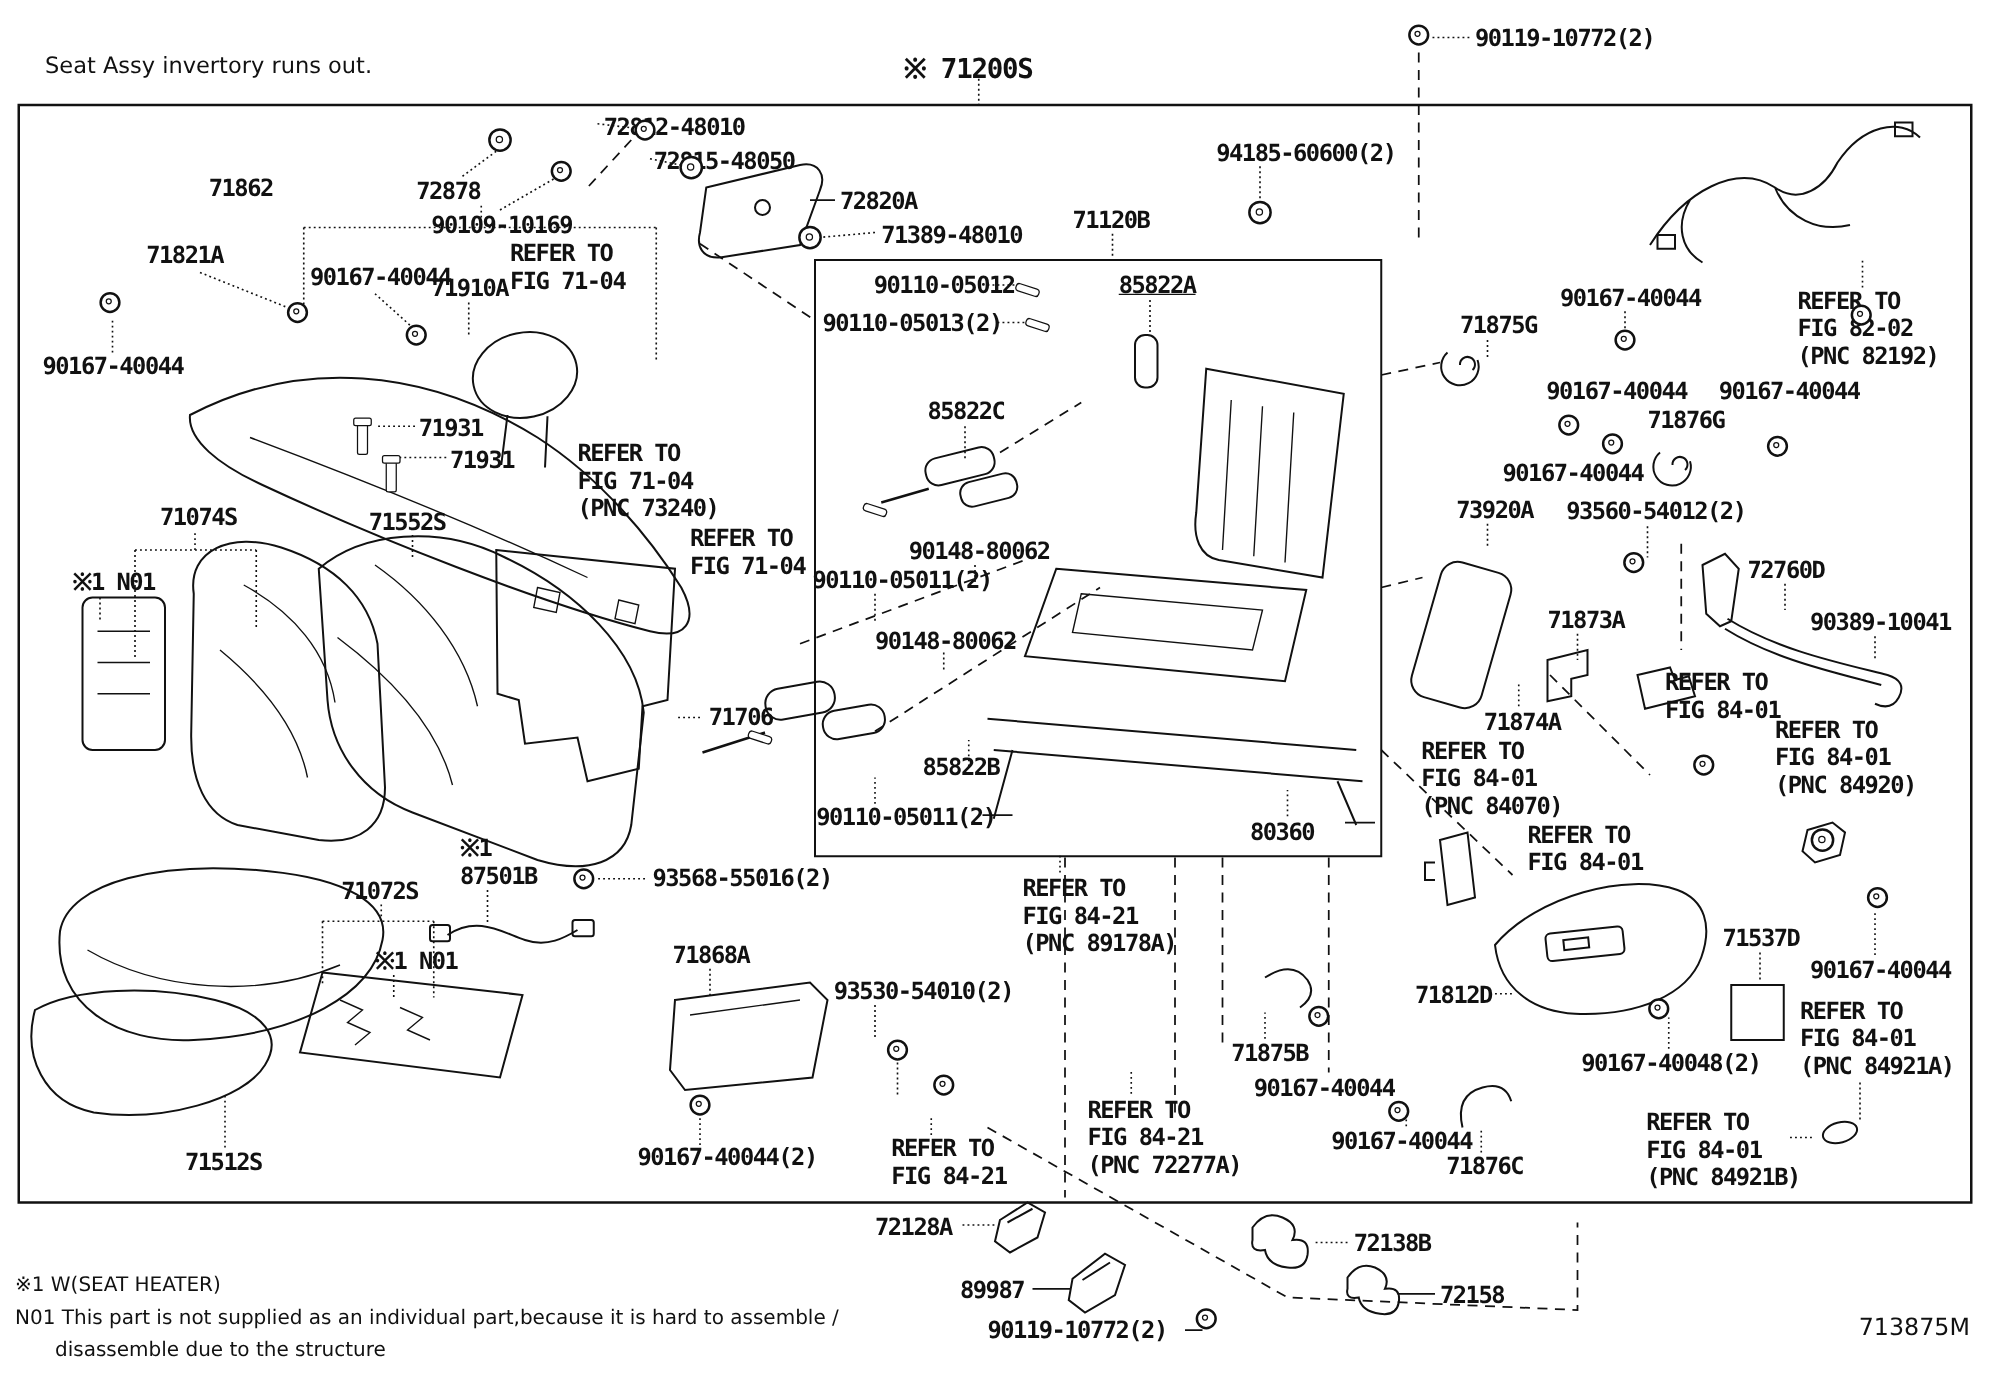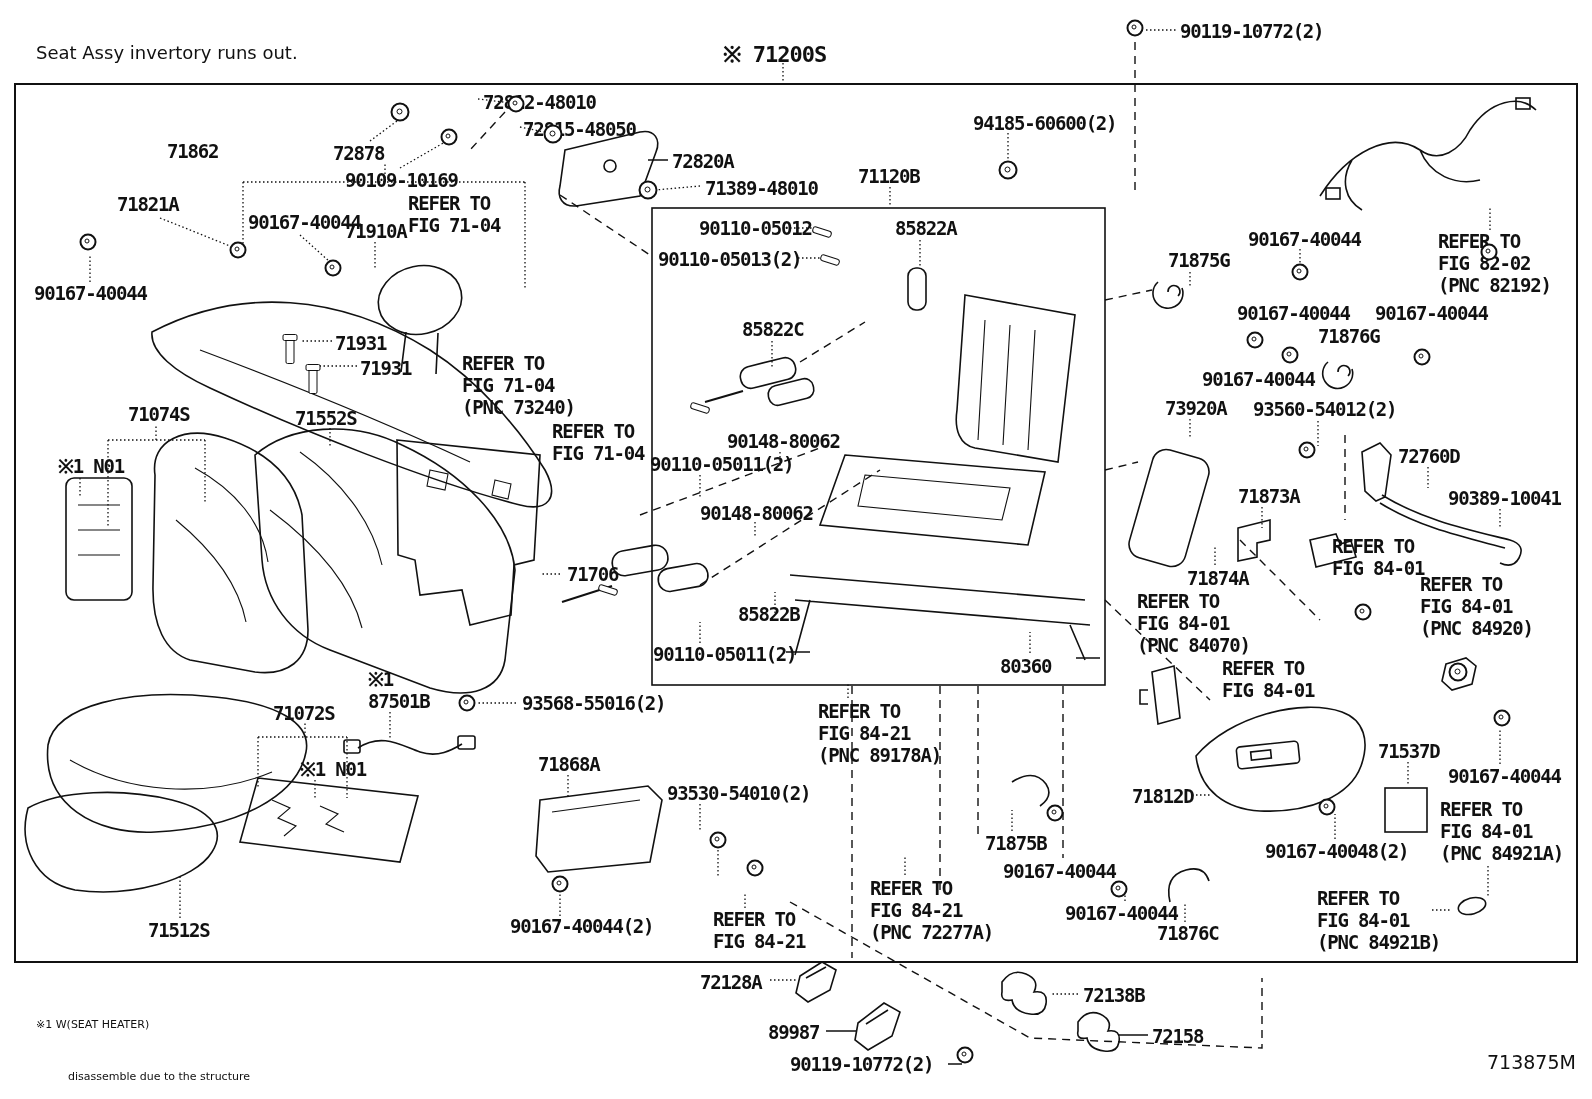--- a/index.html
+++ b/index.html
@@ -3,21 +3,21 @@
 <meta charset="utf-8">
 <title>713875M</title>
 <style>
   html,body{margin:0;padding:0;background:#fff;}
   #stage{position:relative;width:1592px;height:1099px;background:#ffffff;overflow:hidden;
          font-family:"DejaVu Sans Mono","Liberation Mono",monospace;color:#111;}
   svg.art{position:absolute;left:0;top:0;}
   .note{position:absolute;font-family:"DejaVu Sans","Liberation Sans",sans-serif;
         font-size:18px;font-weight:500;white-space:pre;color:#111;}
   .footnote{position:absolute;font-family:"DejaVu Sans","Liberation Sans",sans-serif;
-        font-size:11px;font-weight:500;white-space:pre;color:#111;margin-left:24px;}
+        font-size:16px;font-weight:500;white-space:pre;color:#111;}
   .assembly{position:absolute;font-size:22px;font-weight:bold;letter-spacing:-1px;white-space:pre;}
   .code{position:absolute;font-size:19px;font-weight:500;font-family:"DejaVu Sans","Liberation Sans",sans-serif;}
   .callout{position:absolute;font-size:19px;font-weight:bold;letter-spacing:-1.2px;line-height:21px;white-space:pre;}
   .callout div{height:22px;}
   
   .icn{position:absolute;transform:translate(-50%,-50%);}
   .bolt{width:13px;height:13px;border:2px solid #111;border-radius:50%;background:#fff;}
   .bolt::after{content:"";position:absolute;left:3px;top:3px;width:3px;height:3px;
                border:1.5px solid #111;border-radius:50%;}
   .grommet{width:15px;height:15px;border:2px solid #111;border-radius:50%;background:#fff;}
@@ -180,21 +180,21 @@
       <div class="callout" style="left: 345px; top: 170px;"><div>90109-10169</div></div>
       <div class="callout" style="left: 672px; top: 151px;"><div>72820A</div></div>
       <div class="callout" style="left: 705px; top: 178px;"><div>71389-48010</div></div>
       <div class="callout" style="left: 973px; top: 113px;"><div>94185-60600(2)</div></div>
       <div class="callout" style="left: 858px; top: 166px;"><div>71120B</div></div>
       <div class="callout" style="left: 117px; top: 194px;"><div>71821A</div></div>
       <div class="callout" style="left: 248px; top: 212px;"><div>90167-40044</div></div>
       <div class="callout" style="left: 408px; top: 193px;"><div>REFER TO</div><div>FIG 71-04</div></div>
       <div class="callout" style="left: 345px; top: 221px;"><div>71910A</div></div>
       <div class="callout" style="left: 663px; top: 218px; margin-left: 36px;"><div>90110-05012</div></div>
-      <div class="callout" style="left: 895px; top: 218px;"><div>85822A</div></div>
+      <div class="callout" style="left: 895px; top: 218px; text-decoration: underline;"><div>85822A</div></div>
       <div class="callout" style="left: 658px; top: 249px;"><div>90110-05013(2)</div></div>
       <div class="callout" style="left: 1248px; top: 229px;"><div>90167-40044</div></div>
       <div class="callout" style="left: 1168px; top: 250px;"><div>71875G</div></div>
       <div class="callout" style="left: 1438px; top: 231px;"><div>REFER TO</div><div>FIG 82-02</div><div>(PNC 82192)</div></div>
       <div class="callout" style="left: 34px; top: 283px;"><div>90167-40044</div></div>
       <div class="callout" style="left: 1237px; top: 303px;"><div>90167-40044</div></div>
       <div class="callout" style="left: 1375px; top: 303px;"><div>90167-40044</div></div>
       <div class="callout" style="left: 1318px; top: 326px;"><div>71876G</div></div>
       <div class="callout" style="left: 742px; top: 319px;"><div>85822C</div></div>
       <div class="callout" style="left: 335px; top: 333px;"><div>71931</div></div>
@@ -280,16 +280,17 @@
       <span class="icn bolt" style="left: 1327px; top: 807px;"></span>
       <span class="icn bolt" style="left: 1502px; top: 718px;"></span>
       <span class="icn bolt" style="left: 1119px; top: 889px;"></span>
       <span class="icn bolt" style="left: 1055px; top: 813px;"></span>
       <span class="icn bolt" style="left: 560px; top: 884px;"></span>
       <span class="icn bolt" style="left: 965px; top: 1055px;"></span>
       <span class="icn grommet" style="left: 1458px; top: 672px;"></span>
     </div>
 
   <div class="footnote" style="left:12px;top:1018px">※1 W(SEAT HEATER)</div>
+  <div class="footnote" style="left:12px;top:1044px">N01 This part is not supplied as an individual part,because it is hard to assemble /</div>
   <div class="footnote" style="left:44px;top:1070px">disassemble due to the structure</div>
 
   <div class="code" style="left:1487px;top:1051px">713875M</div>
 </div>
 
 </body></html>

